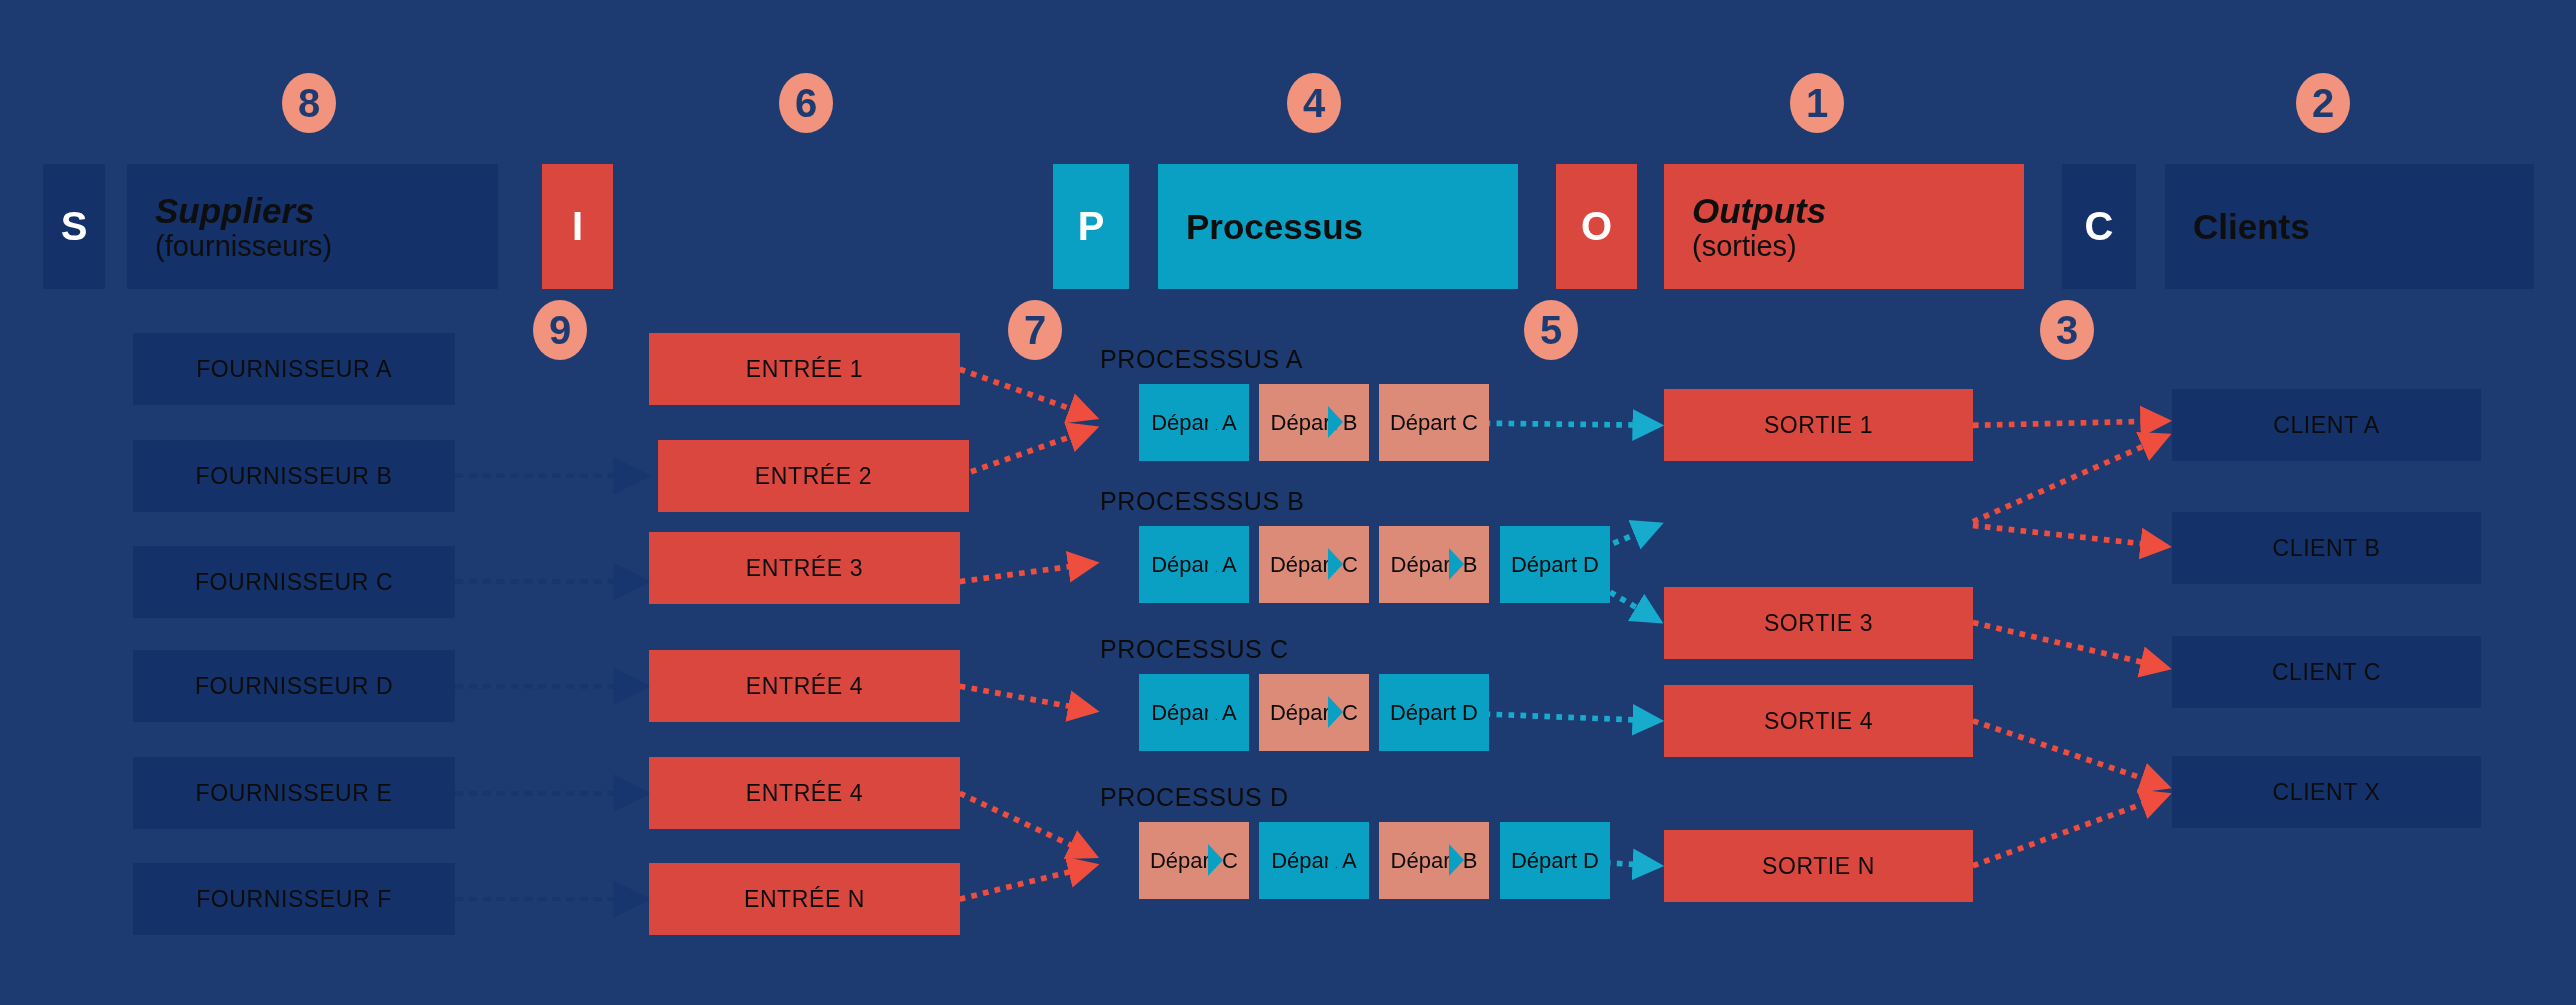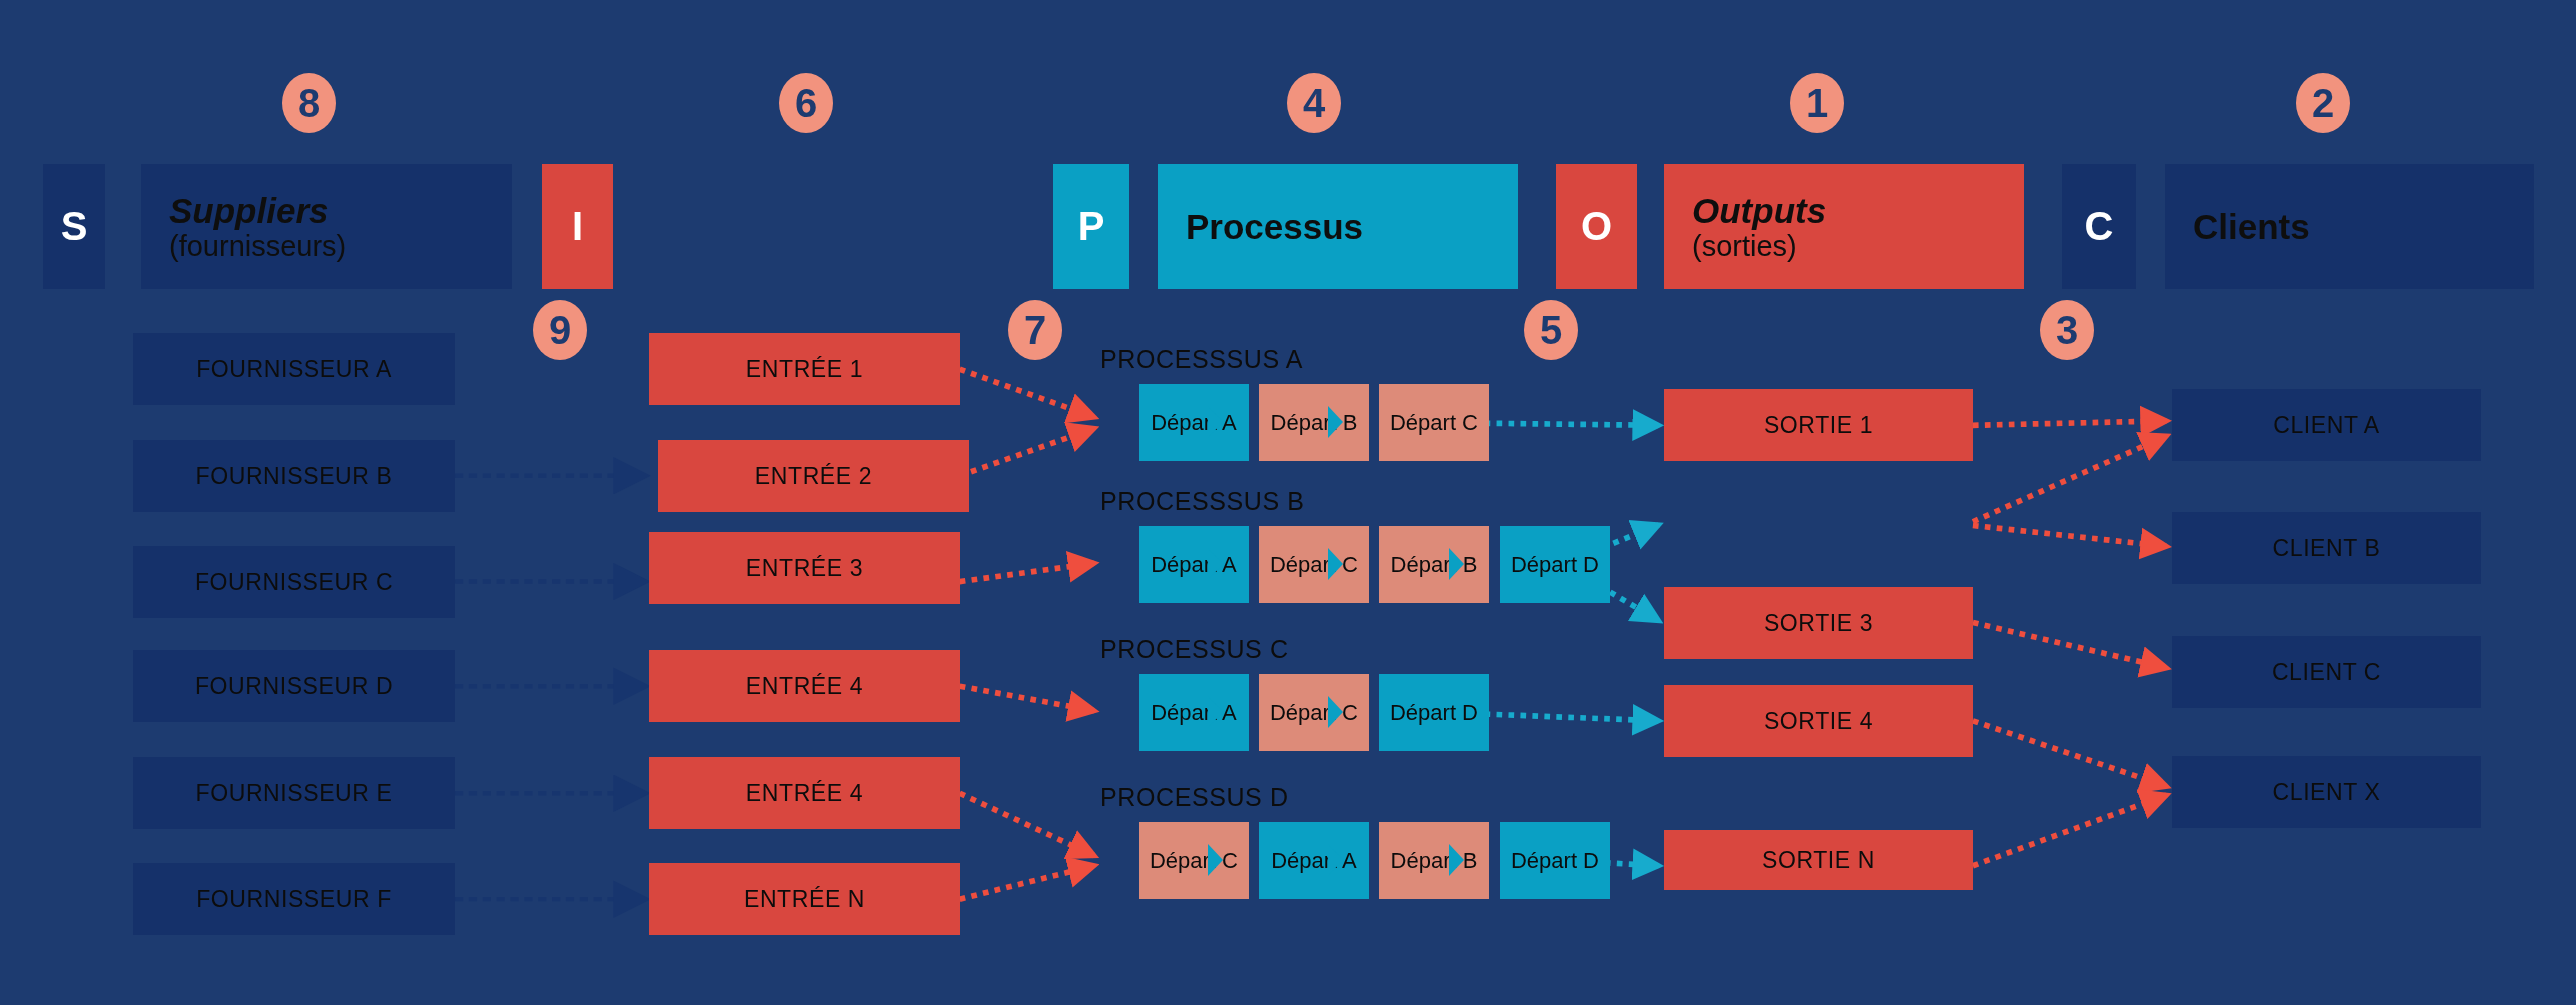--- a/index.html
+++ b/index.html
@@ -65,21 +65,21 @@
         <line x1="2490" y1="1366" x2="2632" y2="1374" stroke="#17abcd" stroke-width="9" stroke-dasharray="9 10" marker-end="url(#head-teal)"></line>
         <line x1="3131" y1="675" x2="3438" y2="668" stroke="#ef4e3e" stroke-width="9" stroke-dasharray="9 10" marker-end="url(#head-red)"></line>
         <line x1="3131" y1="828" x2="3438" y2="692" stroke="#ef4e3e" stroke-width="9" stroke-dasharray="9 10" marker-end="url(#head-red)"></line>
         <line x1="3131" y1="834" x2="3438" y2="867" stroke="#ef4e3e" stroke-width="9" stroke-dasharray="9 10" marker-end="url(#head-red)"></line>
         <line x1="3131" y1="988" x2="3438" y2="1060" stroke="#ef4e3e" stroke-width="9" stroke-dasharray="9 10" marker-end="url(#head-red)"></line>
         <line x1="3131" y1="1144" x2="3438" y2="1248" stroke="#ef4e3e" stroke-width="9" stroke-dasharray="9 10" marker-end="url(#head-red)"></line>
         <line x1="3131" y1="1374" x2="3438" y2="1262" stroke="#ef4e3e" stroke-width="9" stroke-dasharray="9 10" marker-end="url(#head-red)"></line>
       </g>
   </svg>
 <div class="abs box letter navybg" style="left: 43px; top: 164px; width: 62px; height: 125px;">S</div>
-    <div class="abs box hcol navybg" style="left: 141px; top: 164px; width: 371px; height: 125px;">
+    <div class="abs box hcol navybg" style="left: 127px; top: 164px; width: 371px; height: 125px;">
       <div class="t it">Suppliers</div>
       <div class="s">(fournisseurs)</div>
     </div>
     <div class="abs box letter redbg" style="left: 542px; top: 164px; width: 71px; height: 125px;">I</div>
     <div class="abs box letter tealbg" style="left: 1053px; top: 164px; width: 76px; height: 125px;">P</div>
     <div class="abs box hcol tealbg" style="left: 1158px; top: 164px; width: 360px; height: 125px;">
       <div class="t">Processus</div>
     </div>
     <div class="abs box letter redbg" style="left: 1556px; top: 164px; width: 81px; height: 125px;">O</div>
     <div class="abs box hcol redbg" style="left: 1664px; top: 164px; width: 360px; height: 125px;">
@@ -107,21 +107,21 @@
     <div class="abs box item navybg" style="left: 133px; top: 863px; width: 322px; height: 72px;">FOURNISSEUR F</div>
     <div class="abs box item redbg" style="left: 649px; top: 333px; width: 311px; height: 72px;">ENTRÉE 1</div>
     <div class="abs box item redbg" style="left: 649px; top: 440px; width: 311px; height: 72px; margin-left: 9px;">ENTRÉE 2</div>
     <div class="abs box item redbg" style="left: 649px; top: 532px; width: 311px; height: 72px;">ENTRÉE 3</div>
     <div class="abs box item redbg" style="left: 649px; top: 650px; width: 311px; height: 72px;">ENTRÉE 4</div>
     <div class="abs box item redbg" style="left: 649px; top: 757px; width: 311px; height: 72px;">ENTRÉE 4</div>
     <div class="abs box item redbg" style="left: 649px; top: 863px; width: 311px; height: 72px;">ENTRÉE N</div>
     <div class="abs box item redbg" style="left: 1664px; top: 389px; width: 309px; height: 72px;">SORTIE 1</div>
     <div class="abs box item redbg" style="left: 1664px; top: 587px; width: 309px; height: 72px;">SORTIE 3</div>
     <div class="abs box item redbg" style="left: 1664px; top: 685px; width: 309px; height: 72px;">SORTIE 4</div>
-    <div class="abs box item redbg" style="left: 1664px; top: 830px; width: 309px; height: 60px;">SORTIE N</div>
+    <div class="abs box item redbg" style="left: 1664px; top: 830px; width: 309px; height: 72px;">SORTIE N</div>
     <div class="abs box item navybg" style="left: 2172px; top: 389px; width: 309px; height: 72px;">CLIENT A</div>
     <div class="abs box item navybg" style="left: 2172px; top: 512px; width: 309px; height: 72px;">CLIENT B</div>
     <div class="abs box item navybg" style="left: 2172px; top: 636px; width: 309px; height: 72px;">CLIENT C</div>
     <div class="abs box item navybg" style="left: 2172px; top: 756px; width: 309px; height: 72px;">CLIENT X</div>
     <div class="abs plabel" style="left: 1100px; top: 345px;">PROCESSSUS A</div>
     <div class="abs box step tealbg" style="left: 1100px; top: 384px; width: 110px; height: 77px;">Départ A</div>
     <div class="abs chev" style="left: 1208px; top: 406px;"></div>
     <div class="abs box step salmonbg" style="left: 1220px; top: 384px; width: 110px; height: 77px;">Départ B</div>
     <div class="abs chev" style="left: 1328px; top: 406px;"></div>
     <div class="abs box step salmonbg" style="left: 1340px; top: 384px; width: 110px; height: 77px;">Départ C</div>

